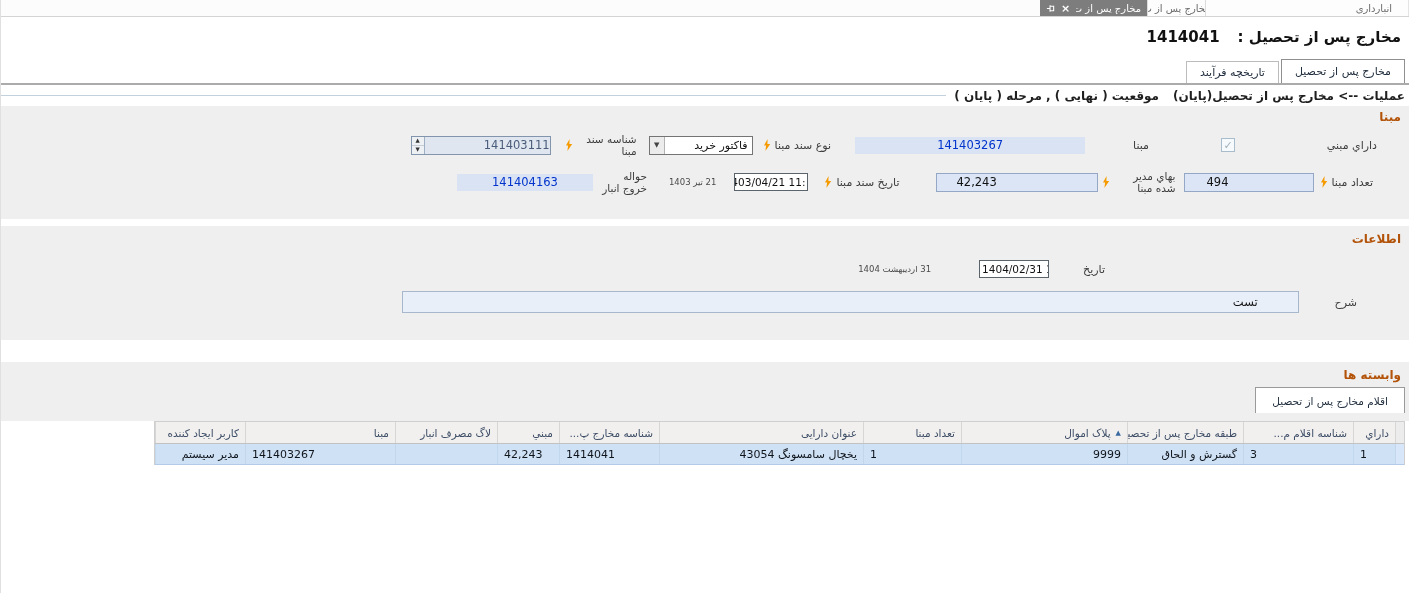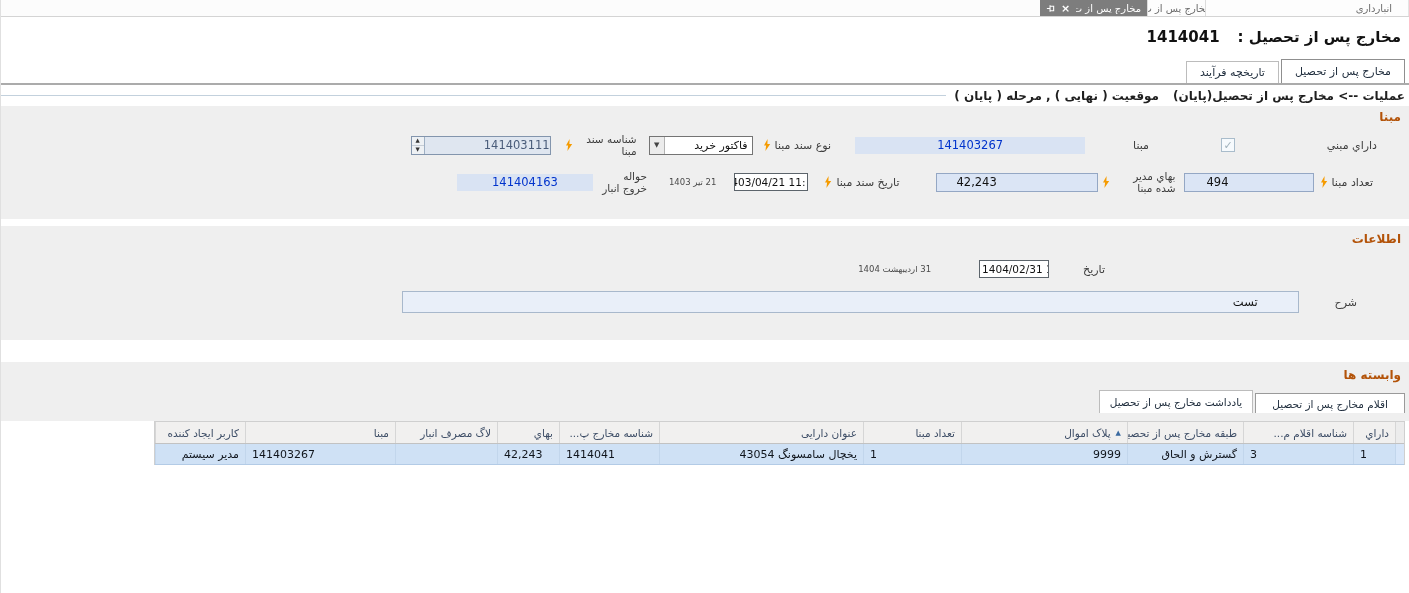--- a/index.html
+++ b/index.html
@@ -59,21 +59,21 @@
   .spinner .v { flex:1; font-size:11.5px; color:#4a5c7a; display:flex; align-items:center; justify-content:flex-end; padding-left:10px; direction:ltr; }
   .spinner .btns { width:13px; display:flex; flex-direction:column; border-right:1px solid #9fb0c4; }
   .spinner .btns div { flex:1; background:#eef1f4; font-size:5.5px; color:#333; display:flex; align-items:center; justify-content:center; line-height:1; }
   .spinner .btns .up { border-bottom:1px solid #c6cdd6; }
 
   .descfield { background:#e9eff9; border:1px solid #a8b8cc; height:22px; display:flex; align-items:center; justify-content:flex-start; font-size:11.5px; color:#111; padding-right:40px; }
 
   
   .rel-tabs { height:31px; display:flex; align-items:flex-end; padding-right:4px; }
   .rtab { font-size:10.5px; color:#1c2a3a; display:flex; align-items:center; white-space:nowrap; }
-  .rtab.active { height:20px; background:#fff; border:1px solid #9a9a9a; border-bottom:none; padding:0 16px; }
+  .rtab.active { height:26px; background:#fff; border:1px solid #9a9a9a; border-bottom:none; padding:0 16px; }
   .rtab.idle { height:23px; background:#fff; border:1px solid #bcbcbc; border-bottom:none; margin-right:2px; padding:0 10px; }
 
   .table-wrap { width:1251px; margin-right:4px; border-right:1px solid #cfcfcf; border-left:1px solid #cfcfcf; }
   .thead { display:flex; height:23px; background:#f1f0ef; border-top:1px solid #cfcfcf; border-bottom:1px solid #c2c2c2; }
   .th { font-size:10.5px; color:#3d4d66; display:flex; align-items:center; justify-content:flex-start; padding:0 6px; border-left:1px solid #d6d6d6; white-space:nowrap; overflow:hidden; }
   .th .sort { color:#3b6aa0; font-size:7px; margin-left:5px; }
   .trow { display:flex; height:21px; background:#cfe1f5; border-bottom:1px solid #b3cbe6; }
   .td { font-size:11px; color:#10151c; display:flex; align-items:center; justify-content:flex-start; padding:0 6px; border-left:1px solid #c2d6ec; white-space:nowrap; overflow:hidden;text-align:center; }
   .ind { width:9px; border-left:1px solid #d6d6d6; }
   .thead .ind { background:#ececec; }
@@ -211,38 +211,37 @@
       <span class="descfield" style="width:897px; margin-right:36px;">تست</span>
     </div>
   </div>
 
   <div class="gapw" style="height:22px;"></div>
 
   <div class="sec" style="height:59px;">
     <div class="sec-title" style="padding-top:6px; padding-bottom:0;">وابسته ها</div>
     <div class="rel-tabs">
       <div class="rtab active">اقلام مخارج پس از تحصیل</div>
-      <div class="rtab idle">یادداشت مخارج پس از تحصیل</div>
     </div>
   </div>
 
   <div class="table-wrap">
     <div class="thead">
       <div class="ind"></div>
       <div class="th c0">داراي</div>
       <div class="th c1">شناسه اقلام م...</div>
       <div class="th c2">طبقه مخارج پس از تحصیل</div>
       <div class="th c3">
         <span class="sort">▲</span>
         <span>پلاک اموال</span>
       </div>
       <div class="th c4">تعداد مبنا</div>
       <div class="th c5">عنوان دارایی</div>
       <div class="th c6">شناسه مخارج پ...</div>
-      <div class="th c7">بهاي</div>
+      <div class="th c7">مبني</div>
       <div class="th c8">لاگ مصرف انبار</div>
       <div class="th c9">مبنا</div>
       <div class="th c10">کاربر ایجاد کننده</div>
     </div>
     <div class="trow">
       <div class="ind"></div>
       <div class="td c0 num">1</div>
       <div class="td c1 num">3</div>
       <div class="td c2">گسترش و الحاق</div>
       <div class="td c3 num" style="justify-content:flex-end; padding-left:100px;">9999</div>

